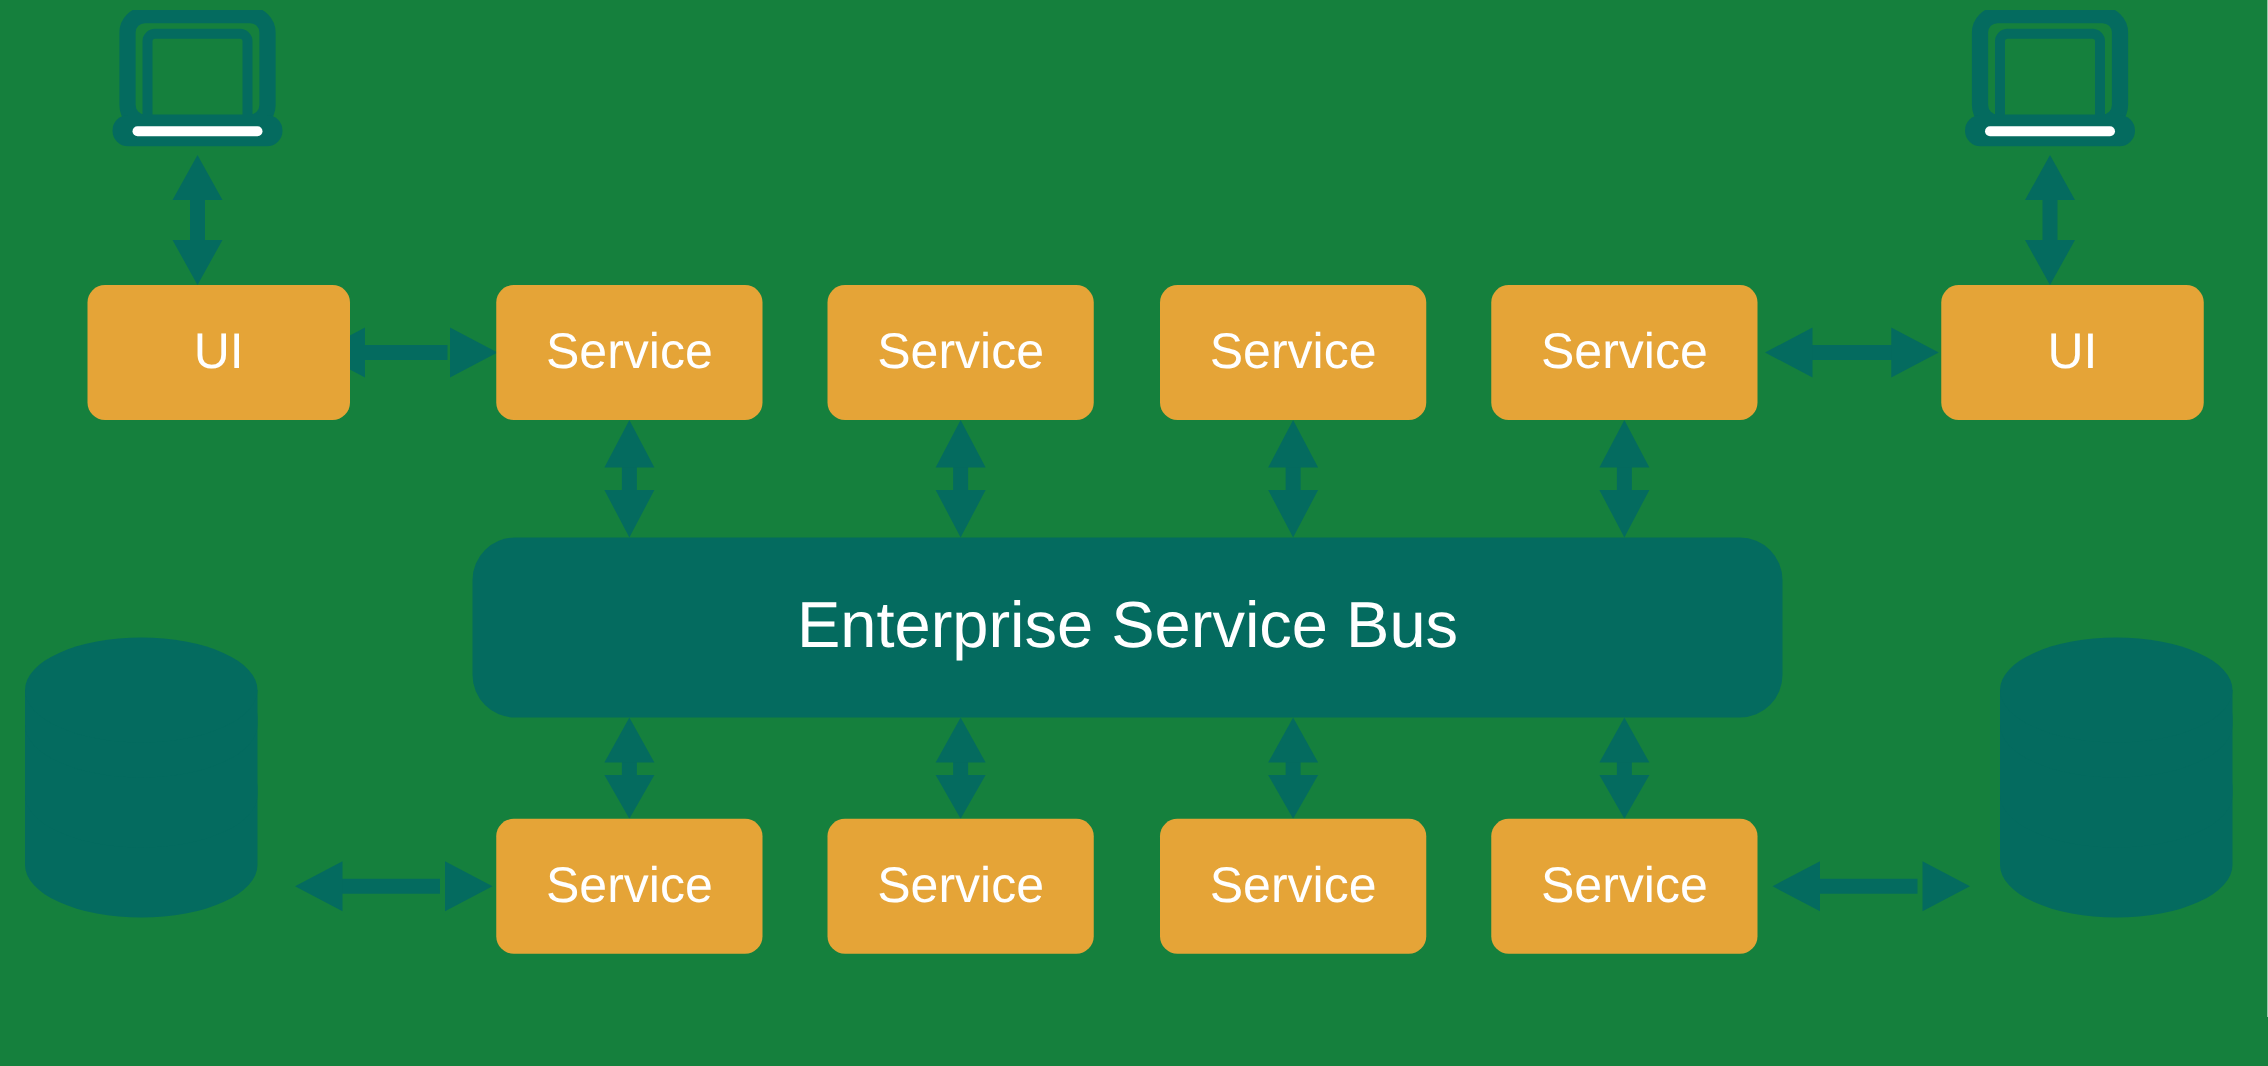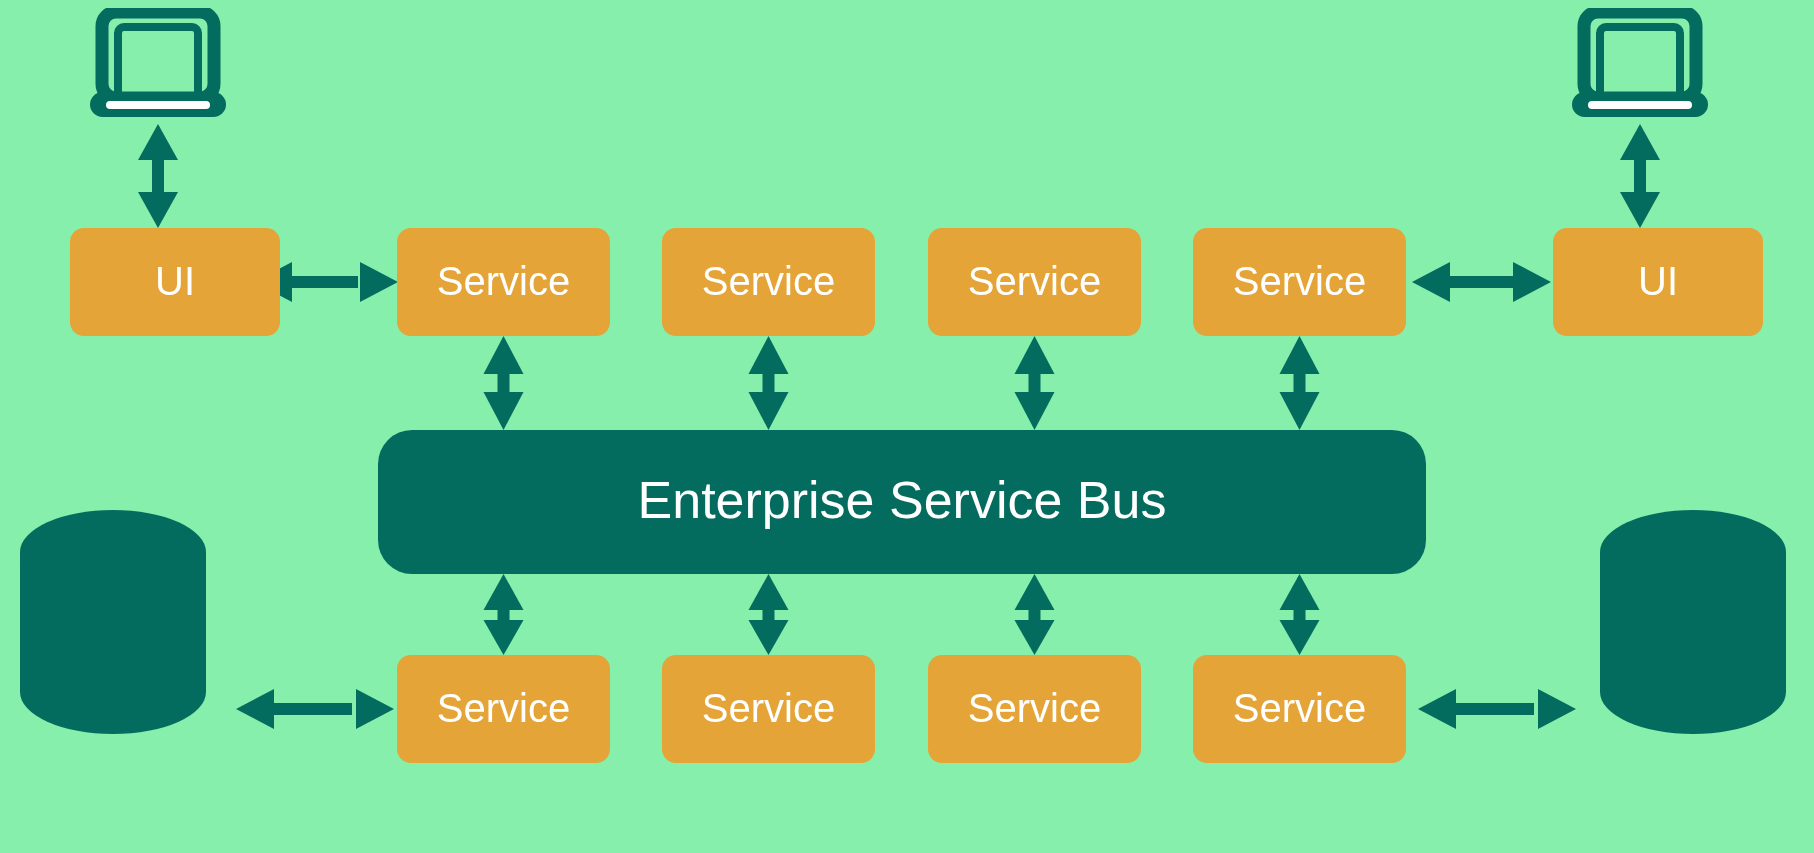--- a/index.html
+++ b/index.html
@@ -8,21 +8,21 @@
     padding: 0;
     background: #ffffff;
   }
   body {
     font-family: "Liberation Sans", sans-serif;
   }
   #canvas {
     position: relative;
     width: 1814px;
     height: 853px;
-    background: #86efac;
+    background: #15803d;
     overflow: hidden;
   }
   #diagram-svg {
     position: absolute;
     left: 0;
     top: 0;
     width: 1814px;
     height: 853px;
   }
   .node-label {

